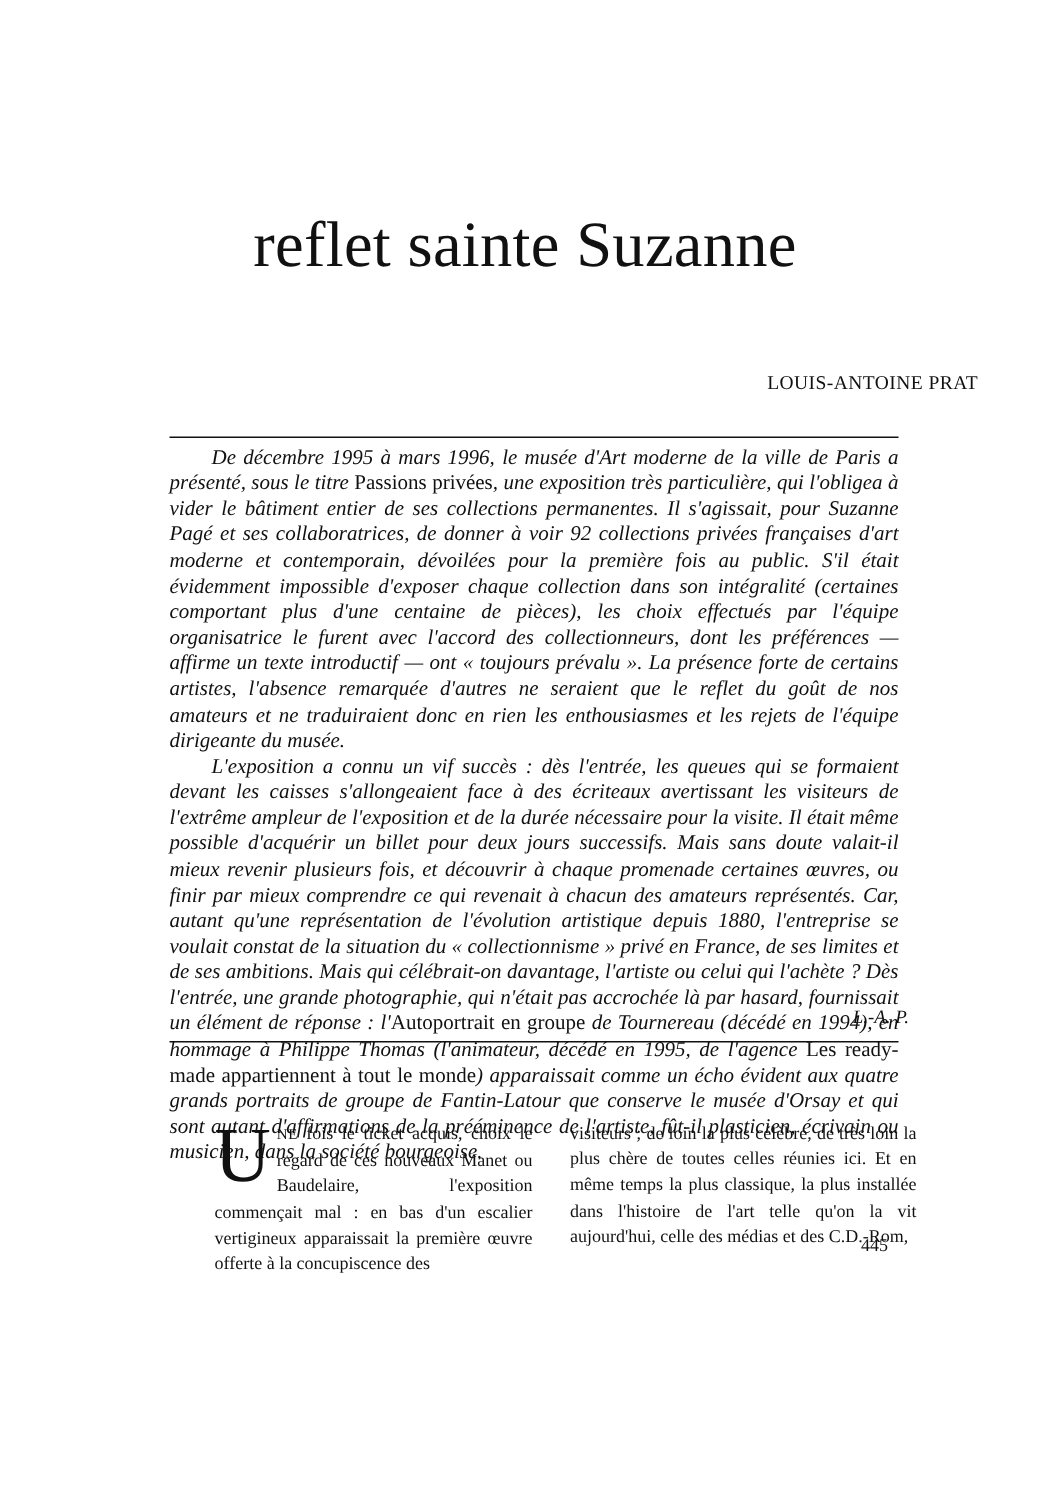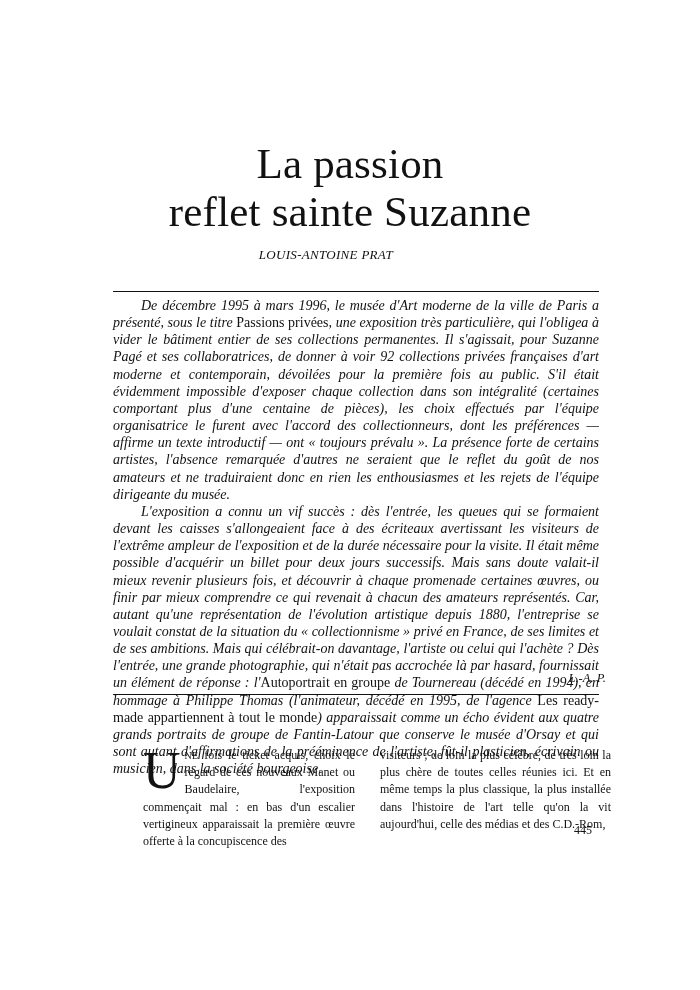--- a/index.html
+++ b/index.html
@@ -1,21 +1,21 @@
 <!DOCTYPE html>
 <html><head>
 <meta charset="utf-8">
 <style>
   html, body { margin: 0; padding: 0; background: #ffffff; }
   body { width: 700px; height: 990px; position: relative; overflow: hidden;
          font-family: "Liberation Serif", "DejaVu Serif", serif; color: #111; }
   .title { position: absolute; left: 0; width: 700px; top: 140px; text-align: center;
            font-size: 43px; line-height: 48px; letter-spacing: 0.2px; }
-  .author { position: absolute; left: 0; width: 652px; top: 247px; text-align: center;
-            font-size: 13px; font-style: italic; letter-spacing: 0.3px; }
+  .author { position: absolute; left: 0; width: 652px; top: 247px; text-align: right;
+            font-size: 13px; letter-spacing: 0.3px; }
   .rule { position: absolute; left: 113px; width: 486px; height: 0;
           border-top: 1.8px solid #111; }
   .abstract { position: absolute; left: 113px; width: 486px; top: 297px;
               font-size: 14px; line-height: 17.15px; font-style: italic;
               text-align: justify; }
   .abstract p { margin: 0; text-indent: 28px; }
   .abstract .roman { font-style: normal; }
   .sig { position: absolute; right: 94px; top: 671px; font-size: 12.6px; font-style: italic; }
   .col { position: absolute; top: 747px; width: 212px; font-size: 12px; line-height: 17.2px;
          text-align: justify; }
@@ -23,21 +23,20 @@
   .col-right { left: 380px; width: 231px; }
   .dropcap { float: left; font-size: 52px; line-height: 44px; margin: 2px 4px 0 0;
              font-family: "Liberation Serif", serif; }
   .smallcaps { font-size: 10px; letter-spacing: 0.3px; }
   .pagenum { position: absolute; left: 574px; top: 823px; font-size: 12px; }
 </style>
 </head>
 <body>
 
 <div class="title">
-  <div>La passion</div>
   <div>reflet sainte Suzanne</div>
 </div>
 
 <div class="author">LOUIS-ANTOINE PRAT</div>
 
 <div class="rule" style="top:291px"></div>
 
 <div class="abstract">
   <p><span>De décembre 1995 à mars 1996, le musée d'Art moderne de la ville de Paris a présenté, sous le titre </span><span class="roman">Passions privées</span><span>, une exposition très particulière, qui l'obligea à vider le bâtiment entier de ses collections permanentes. Il s'agissait, pour Suzanne Pagé et ses collaboratrices, de donner à voir 92 collections privées françaises d'art moderne et contemporain, dévoilées pour la première fois au public. S'il était évidemment impossible d'exposer chaque collection dans son intégralité (certaines comportant plus d'une centaine de pièces), les choix effectués par l'équipe organisatrice le furent avec l'accord des collectionneurs, dont les préférences — affirme un texte introductif — ont « toujours prévalu ». La présence forte de certains artistes, l'absence remarquée d'autres ne seraient que le reflet du goût de nos amateurs et ne traduiraient donc en rien les enthousiasmes et les rejets de l'équipe dirigeante du musée.</span></p>
   <p><span>L'exposition a connu un vif succès : dès l'entrée, les queues qui se formaient devant les caisses s'allongeaient face à des écriteaux avertissant les visiteurs de l'extrême ampleur de l'exposition et de la durée nécessaire pour la visite. Il était même possible d'acquérir un billet pour deux jours successifs. Mais sans doute valait-il mieux revenir plusieurs fois, et découvrir à chaque promenade certaines œuvres, ou finir par mieux comprendre ce qui revenait à chacun des amateurs représentés. Car, autant qu'une représentation de l'évolution artistique depuis 1880, l'entreprise se voulait constat de la situation du « collectionnisme » privé en France, de ses limites et de ses ambitions. Mais qui célébrait-on davantage, l'artiste ou celui qui l'achète ? Dès l'entrée, une grande photographie, qui n'était pas accrochée là par hasard, fournissait un élément de réponse : l'</span><span class="roman">Autoportrait en groupe</span><span> de Tournereau (décédé en 1994), en hommage à Philippe Thomas (l'animateur, décédé en 1995, de l'agence </span><span class="roman">Les ready-made appartiennent à tout le monde</span><span>) apparaissait comme un écho évident aux quatre grands portraits de groupe de Fantin-Latour que conserve le musée d'Orsay et qui sont autant d'affirmations de la prééminence de l'artiste, fût-il plasticien, écrivain ou musicien, dans la société bourgeoise.</span></p>

